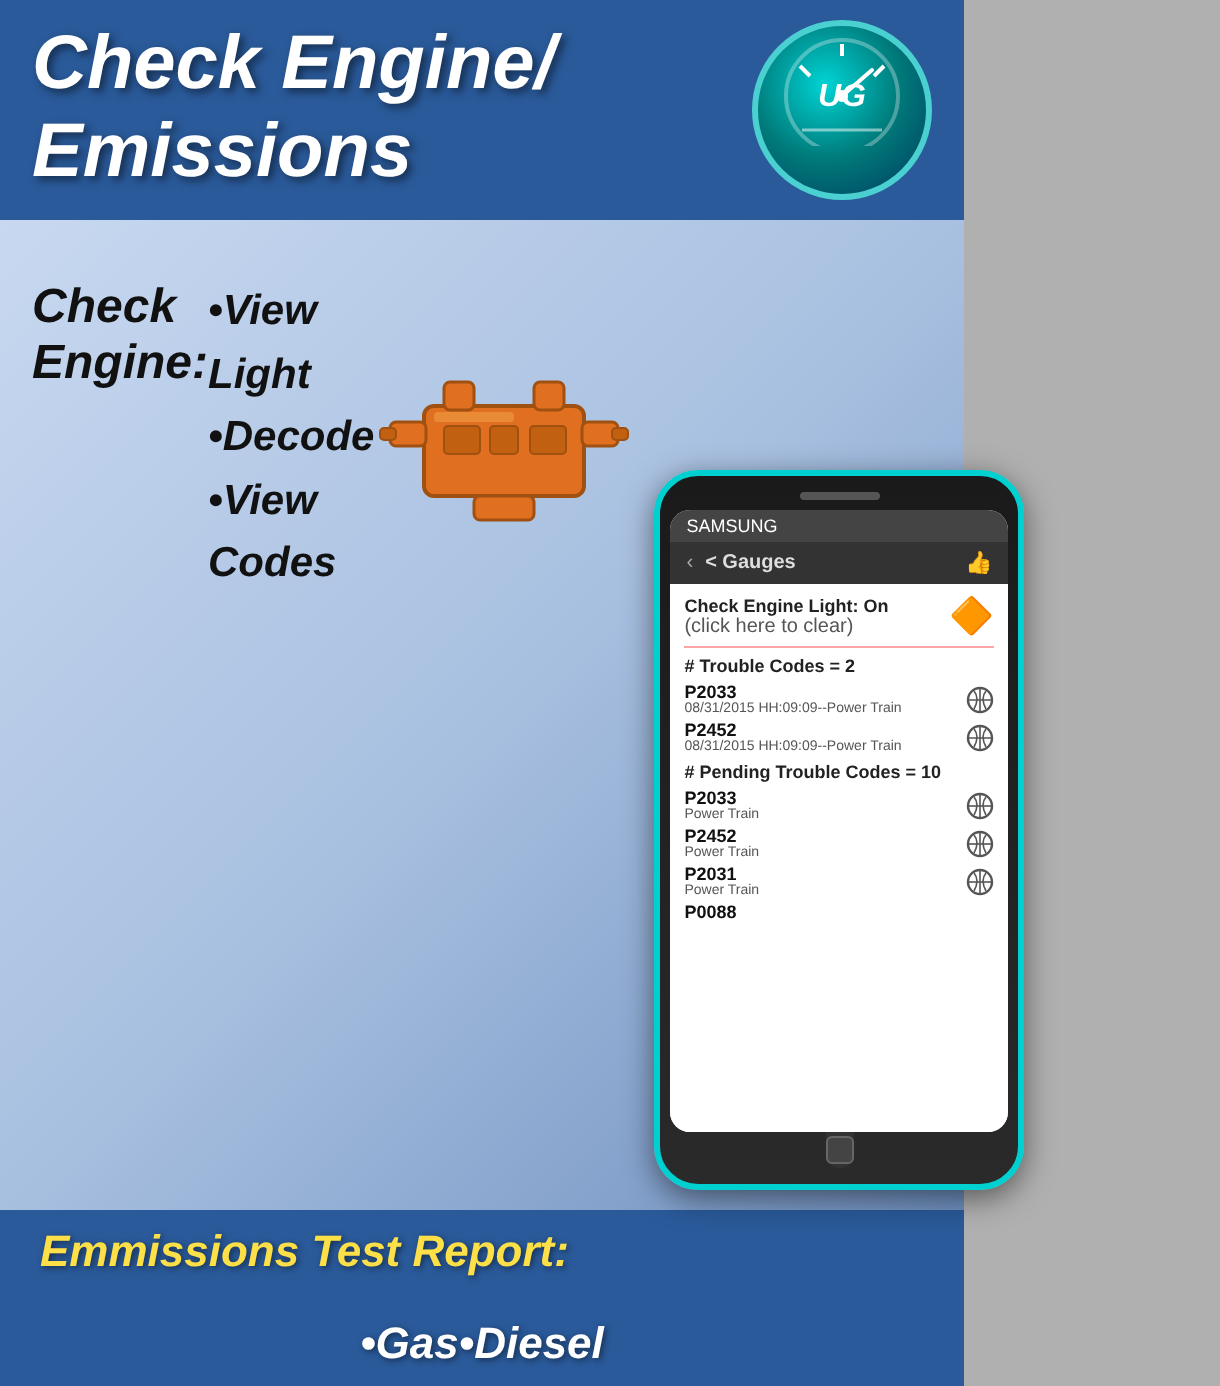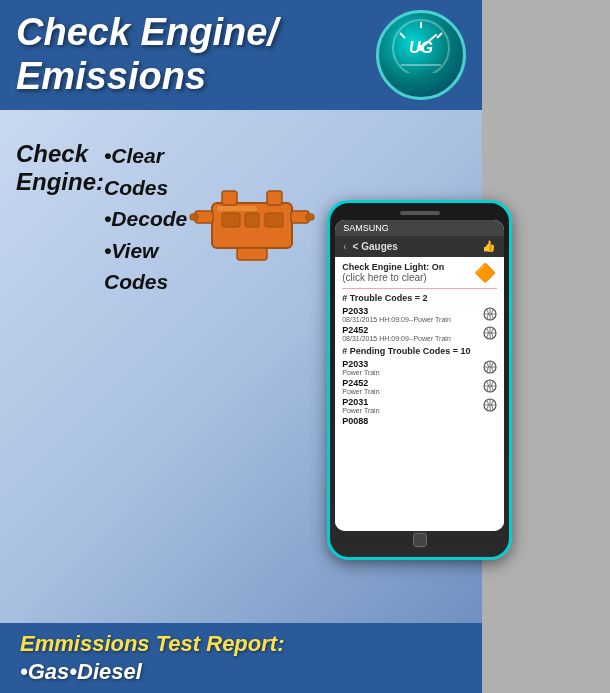--- a/index.html
+++ b/index.html
@@ -109,21 +109,21 @@
       width: 130px;
       height: 100px;
       display: flex;
       align-items: center;
       justify-content: center;
     }
 
     
     .phone-wrapper {
       display: flex;
-      align-items: center;
+      align-items: flex-end;
       justify-content: center;
       padding-top: 0;
       margin-top: 16px;
     }
 
     .phone {
       width: 185px;
       height: 360px;
       background: linear-gradient(180deg, #1a1a1a 0%, #2a2a2a 100%);
       border-radius: 22px;
@@ -287,23 +287,23 @@
       font-size: 22px;
       font-weight: 900;
       font-style: italic;
       font-family: 'Arial Black', Arial, sans-serif;
       color: #fde047;
       text-shadow: 1px 1px 3px rgba(0,0,0,0.5);
     }
 
     .footer-row2 {
       display: flex;
-      justify-content: flex-start;
+      justify-content: center;
       width: 100%;
-      margin-top: 2px;
+      margin-top: 20px;
     }
   </style>
 </head>
 <body>
 
 <div class="outer-container">
 
   <div class="header">
     <div class="header-text">
       <span>Check Engine/</span><br>
@@ -326,21 +326,21 @@
         <line x1="15" y1="52" x2="55" y2="52" stroke="rgba(255,255,255,0.5)" stroke-width="1.5"></line>
       </svg>
     </div>
   </div>
 
   <div class="main-content">
 
     <div class="left-panel">
       <div class="left-title">Check Engine:</div>
       <ul class="left-list">
-        <li>•Clear Codes</li>
+        <li>•View Light</li>
         <li>•Decode</li>
         <li>•View Codes</li>
       </ul>
 
       <div class="engine-icon">
         <svg width="130" height="95" viewBox="0 0 130 95">
 
           <rect x="25" y="30" width="80" height="45" rx="5" ry="5" fill="#e07020" stroke="#a05010" stroke-width="2"></rect>
 
           <rect x="35" y="18" width="15" height="14" rx="3" ry="3" fill="#e07020" stroke="#a05010" stroke-width="1.5"></rect>

